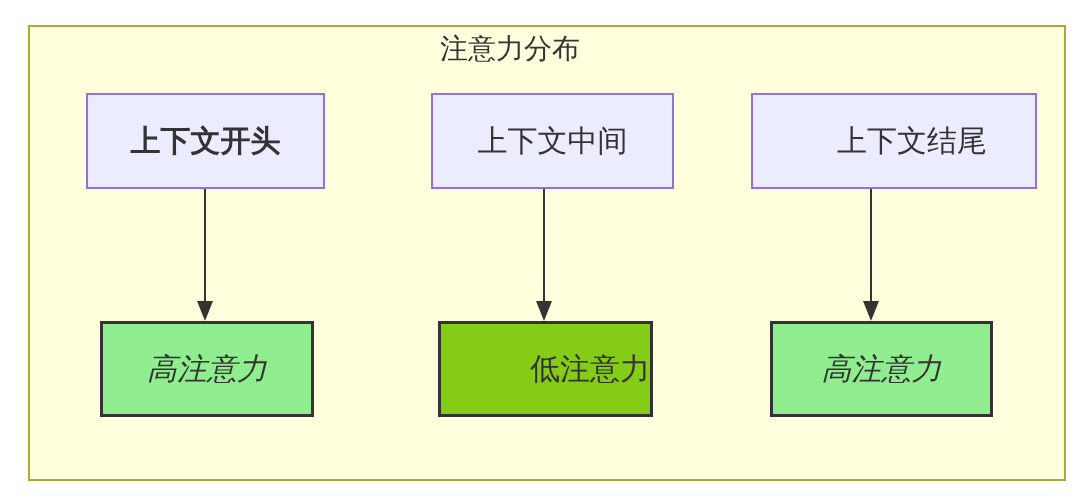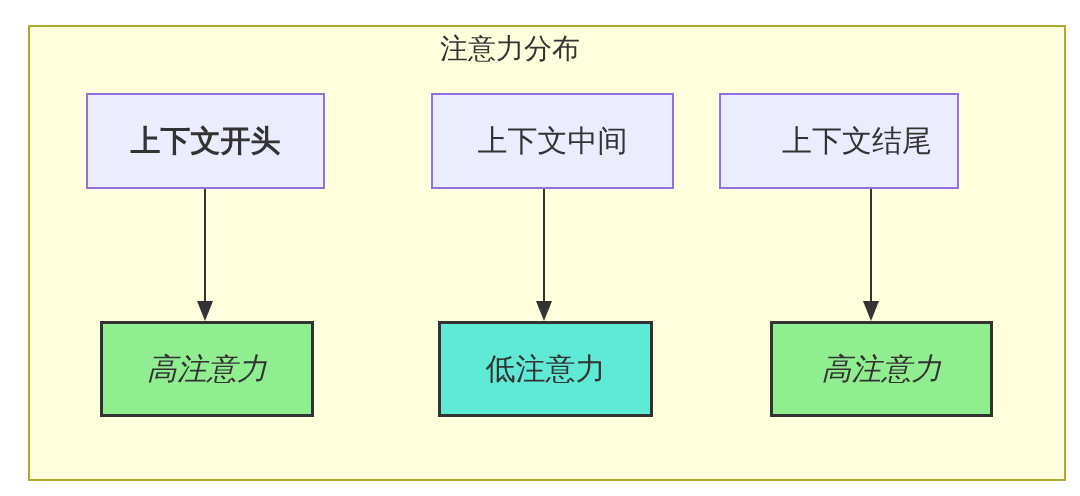--- a/index.html
+++ b/index.html
@@ -50,25 +50,25 @@
     height: 96px;
     background: #ececff;
     border: 2px solid #9370db;
   }
   .node.state {
     top: 321px;
     height: 96px;
     border: 3px solid #333333;
   }
   .node.state.high { background: #90ee90; font-style: italic; }
-  .node.state.low  { background: #5eead4; }
+  .node.state.low  { background: #84cc16; justify-content: flex-end; }
 
   .src-a { left: 86px;  width: 239px; font-weight: bold; }
   .src-b { left: 423px; width: 243px; margin-left: 8px; }
-  .src-c { left: 719px; width: 240px; padding-left: 36px; }
+  .src-c { left: 751px; width: 286px; padding-left: 36px; }
 
   .st-a { left: 100px; width: 214px; }
   .st-b { left: 438px; width: 215px; }
   .st-c { left: 770px; width: 223px; }
 
   .arrow {
     position: absolute;
     top: 189px;
     width: 20px;
     height: 132px;

